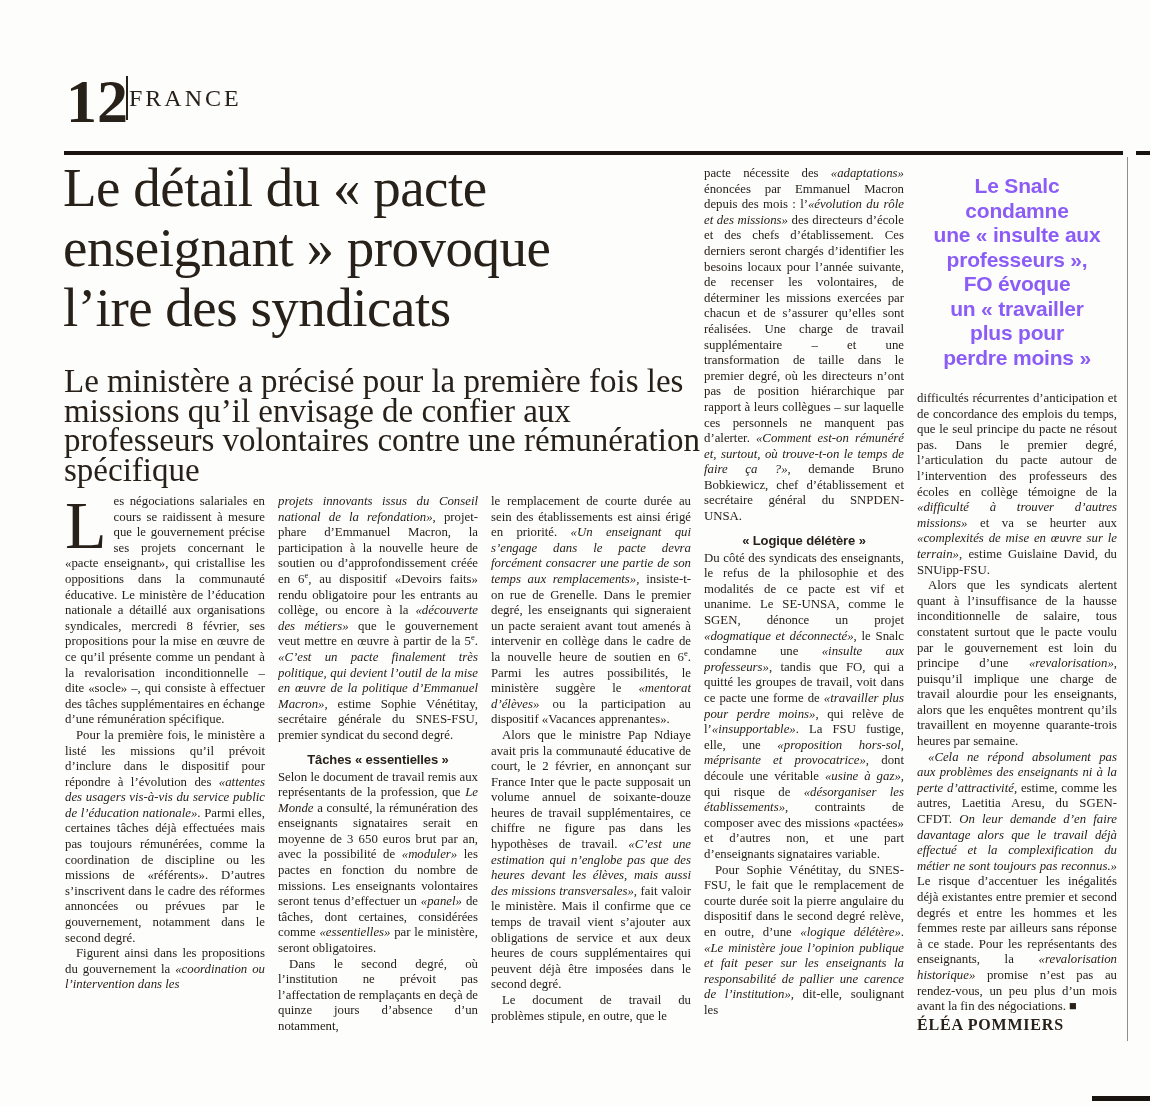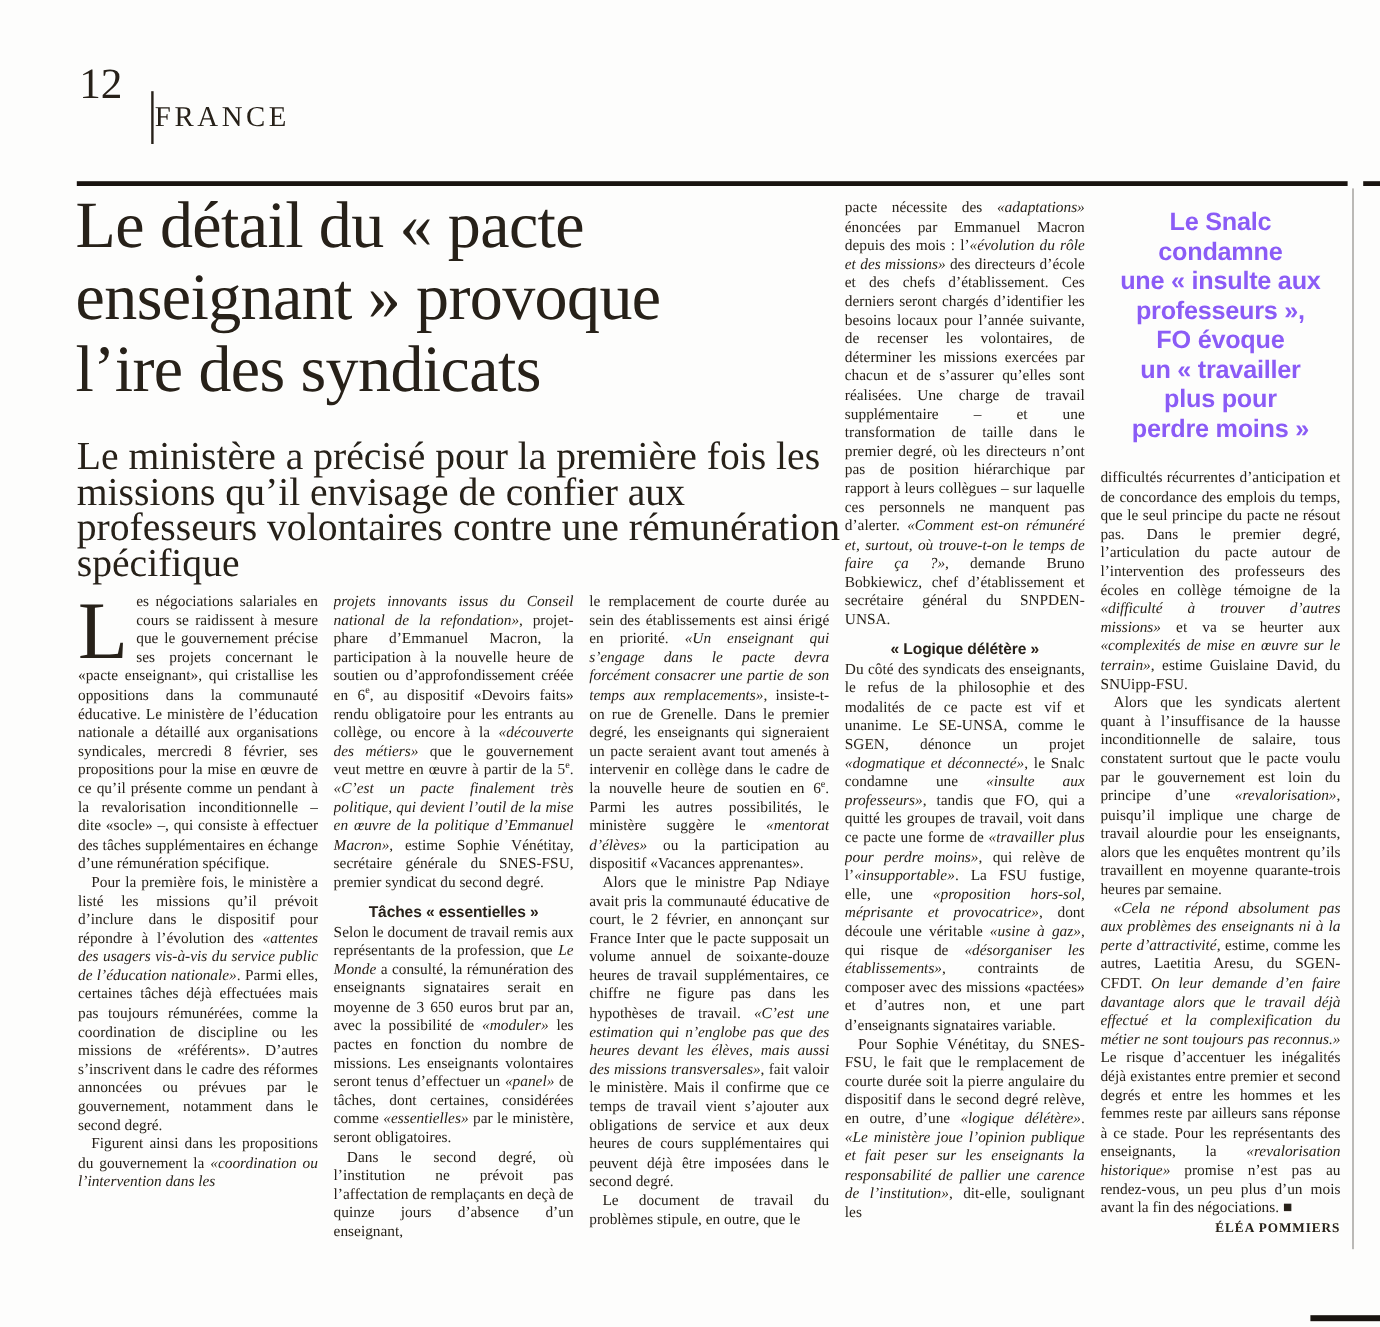--- a/index.html
+++ b/index.html
@@ -3,21 +3,21 @@
 <meta charset="utf-8">
 <style>
   html,body{margin:0;padding:0;background:#ffffff;}
   .page{
     position:relative;width:1150px;height:1106px;margin:0 auto;
     background:#fdfdfc;overflow:hidden;
     font-family:"Liberation Serif",serif;color:#272119;
     -webkit-font-smoothing:antialiased;
   }
   
-  .pageno{position:absolute;left:66px;top:52px;font-size:36px;line-height:1;font-weight:400;}
+  .pageno{position:absolute;left:66px;top:70px;font-size:62px;line-height:1;font-weight:700;}
   .hdr-divider{position:absolute;left:126px;top:76px;width:2px;height:44px;background:#272119;}
   .section-label{position:absolute;left:129px;top:86px;font-size:24px;line-height:1;letter-spacing:3px;font-weight:500;}
   
   .rule-main{position:absolute;left:64px;top:151px;width:1059px;height:4px;background:#191410;}
   .rule-next-page{position:absolute;left:1136px;top:151px;width:14px;height:4px;background:#191410;}
   .vsep{position:absolute;left:1127px;top:157px;width:1px;height:884px;background:#908d89;}
   .rule-bottom-right{position:absolute;left:1092px;top:1096px;width:58px;height:5px;background:#191410;}
   
   .headline{
     position:absolute;left:63px;top:158px;width:640px;
@@ -53,21 +53,21 @@
   .col5{left:917px;top:166px;height:918px;}
   
   .pullquote{
     font-family:"Liberation Sans",sans-serif;font-weight:700;
     color:#8b5cf6;font-size:21px;line-height:24.5px;
     text-align:center;white-space:pre-line;
     margin:8px 0 21px 0;letter-spacing:-0.2px;
   }
   
   .byline{
-    text-align:right;font-weight:700;font-size:11px;letter-spacing:0.8px;
+    font-weight:700;font-size:16px;letter-spacing:0.8px;
     margin-top:2px;
   }
 </style>
 </head>
 <body>
 
 <div class="page">
 
   <div class="pageno">12</div>
   <div class="hdr-divider"></div>
@@ -85,21 +85,21 @@
 
   <div class="col col1">
       <p><span class="dropcap">L</span><span>es négociations salariales en cours se raidissent à mesure que le gouvernement précise ses projets concernant le «pacte enseignant», qui cristallise les oppositions dans la communauté éducative. Le ministère de l’éducation nationale a détaillé aux organisations syndicales, mercredi 8 février, ses propositions pour la mise en œuvre de ce qu’il présente comme un pendant à la revalorisation inconditionnelle – dite «socle» –, qui consiste à effectuer des tâches supplémentaires en échange d’une rémunération spécifique.</span></p>
       <p class="ind"><span>Pour la première fois, le ministère a listé les missions qu’il prévoit d’inclure dans le dispositif pour répondre à l’évolution des </span><span class="it">«attentes des usagers vis-à-vis du service public de l’éducation nationale»</span><span>. Parmi elles, certaines tâches déjà effectuées mais pas toujours rémunérées, comme la coordination de discipline ou les missions de «référents». D’autres s’inscrivent dans le cadre des réformes annoncées ou prévues par le gouvernement, notamment dans le second degré.</span></p>
       <p class="ind"><span>Figurent ainsi dans les propositions du gouvernement la </span><span class="it">«coordination ou l’intervention dans les</span></p>
     </div>
   <div class="col col2">
       <p><span class="it">projets innovants issus du Conseil national de la refondation»</span><span>, projet-phare d’Emmanuel Macron, la participation à la nouvelle heure de soutien ou d’approfondissement créée en 6</span><sup>e</sup><span>, au dispositif «Devoirs faits» rendu obligatoire pour les entrants au collège, ou encore à la </span><span class="it">«découverte des métiers»</span><span> que le gouvernement veut mettre en œuvre à partir de la 5</span><sup>e</sup><span>. </span><span class="it">«C’est un pacte finalement très politique, qui devient l’outil de la mise en œuvre de la politique d’Emmanuel Macron»</span><span>, estime Sophie Vénétitay, secrétaire générale du SNES-FSU, premier syndicat du second degré.</span></p>
       <h3>Tâches « essentielles »</h3>
       <p><span>Selon le document de travail remis aux représentants de la profession, que </span><span class="it">Le Monde</span><span> a consulté, la rémunération des enseignants signataires serait en moyenne de 3 650 euros brut par an, avec la possibilité de </span><span class="it">«moduler»</span><span> les pactes en fonction du nombre de missions. Les enseignants volontaires seront tenus d’effectuer un </span><span class="it">«panel»</span><span> de tâches, dont certaines, considérées comme </span><span class="it">«essentielles»</span><span> par le ministère, seront obligatoires.</span></p>
-      <p class="ind"><span>Dans le second degré, où l’institution ne prévoit pas l’affectation de remplaçants en deçà de quinze jours d’absence d’un enseignant,</span></p>
+      <p class="ind"><span>Dans le second degré, où l’institution ne prévoit pas l’affectation de remplaçants en deçà de quinze jours d’absence d’un notamment,</span></p>
     </div>
   <div class="col col3">
       <p><span>le remplacement de courte durée au sein des établissements est ainsi érigé en priorité. </span><span class="it">«Un enseignant qui s’engage dans le pacte devra forcément consacrer une partie de son temps aux remplacements»</span><span>, insiste-t-on rue de Grenelle. Dans le premier degré, les enseignants qui signeraient un pacte seraient avant tout amenés à intervenir en collège dans le cadre de la nouvelle heure de soutien en 6</span><sup>e</sup><span>. Parmi les autres possibilités, le ministère suggère le </span><span class="it">«mentorat d’élèves»</span><span> ou la participation au dispositif «Vacances apprenantes».</span></p>
       <p class="ind"><span>Alors que le ministre Pap Ndiaye avait pris la communauté éducative de court, le 2 février, en annonçant sur France Inter que le pacte supposait un volume annuel de soixante-douze heures de travail supplémentaires, ce chiffre ne figure pas dans les hypothèses de travail. </span><span class="it">«C’est une estimation qui n’englobe pas que des heures devant les élèves, mais aussi des missions transversales»</span><span>, fait valoir le ministère. Mais il confirme que ce temps de travail vient s’ajouter aux obligations de service et aux deux heures de cours supplémentaires qui peuvent déjà être imposées dans le second degré.</span></p>
       <p class="ind"><span>Le document de travail du problèmes stipule, en outre, que le</span></p>
     </div>
   <div class="col col4">
       <p><span>pacte nécessite des </span><span class="it">«adaptations»</span><span> énoncées par Emmanuel Macron depuis des mois : l’</span><span class="it">«évolution du rôle et des missions»</span><span> des directeurs d’école et des chefs d’établissement. Ces derniers seront chargés d’identifier les besoins locaux pour l’année suivante, de recenser les volontaires, de déterminer les missions exercées par chacun et de s’assurer qu’elles sont réalisées. Une charge de travail supplémentaire – et une transformation de taille dans le premier degré, où les directeurs n’ont pas de position hiérarchique par rapport à leurs collègues – sur laquelle ces personnels ne manquent pas d’alerter. </span><span class="it">«Comment est-on rémunéré et, surtout, où trouve-t-on le temps de faire ça ?»</span><span>, demande Bruno Bobkiewicz, chef d’établissement et secrétaire général du SNPDEN-UNSA.</span></p>
       <h3>« Logique délétère »</h3>
       <p><span>Du côté des syndicats des enseignants, le refus de la philosophie et des modalités de ce pacte est vif et unanime. Le SE-UNSA, comme le SGEN, dénonce un projet </span><span class="it">«dogmatique et déconnecté»</span><span>, le Snalc condamne une </span><span class="it">«insulte aux professeurs»</span><span>, tandis que FO, qui a quitté les groupes de travail, voit dans ce pacte une forme de </span><span class="it">«travailler plus pour perdre moins»</span><span>, qui relève de l’</span><span class="it">«insupportable»</span><span>. La FSU fustige, elle, une </span><span class="it">«proposition hors-sol, méprisante et provocatrice»</span><span>, dont découle une véritable </span><span class="it">«usine à gaz»</span><span>, qui risque de </span><span class="it">«désorganiser les établissements»</span><span>, contraints de composer avec des missions «pactées» et d’autres non, et une part d’enseignants signataires variable.</span></p>

